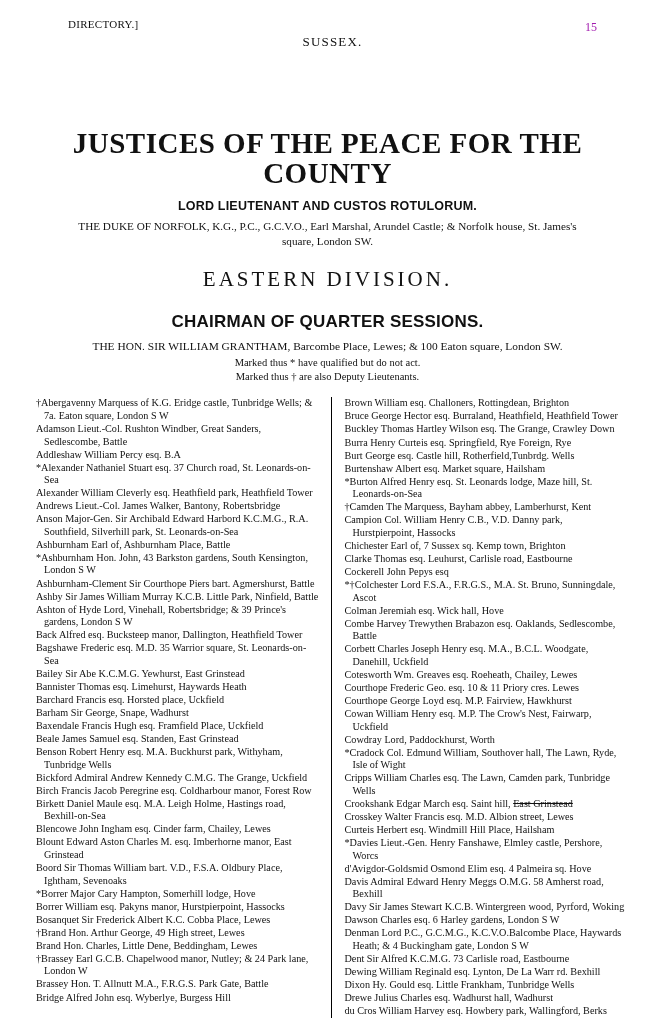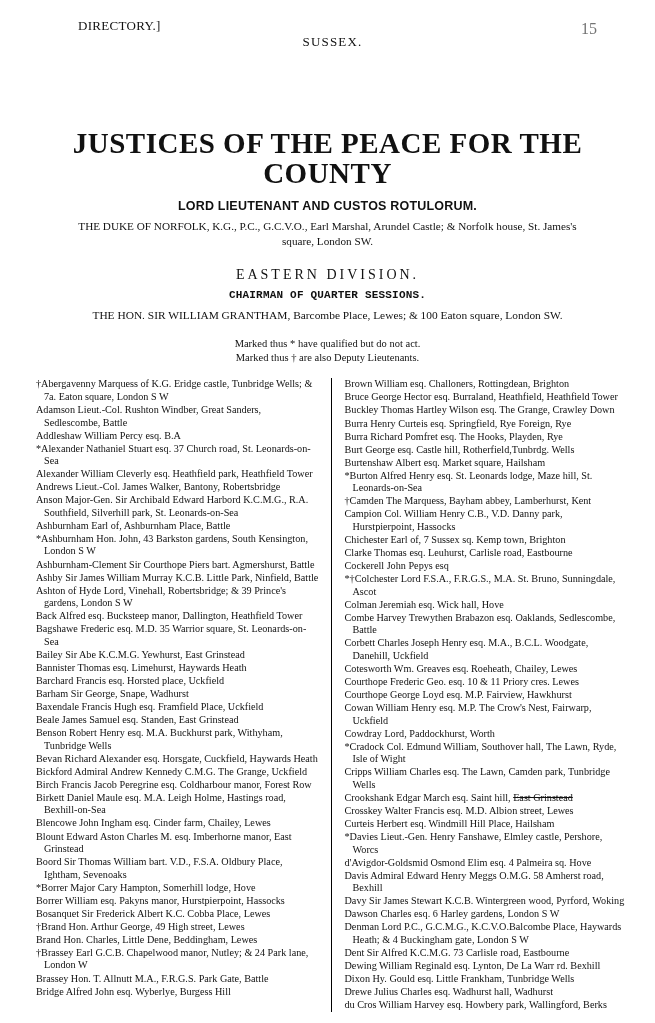--- a/index.html
+++ b/index.html
@@ -23,42 +23,42 @@
     box-sizing: border-box;
   }
   
   .runhead {
     position: relative;
     height: 40px;
     margin: 18px 58px 0 68px;
   }
   .runhead .left {
     position: absolute;
-    left: 10px;
+    left: 0;
     top: 0;
     font-variant: small-caps;
-    font-size: 13px;
+    font-size: 11px;
     letter-spacing: 0.3px;
   }
   .runhead .center {
     position: absolute;
     left: 0;
     right: 0;
     top: 16px;
     text-align: center;
     font-variant: small-caps;
     font-size: 13px;
     letter-spacing: 1.2px;
   }
   .runhead .right {
     position: absolute;
     right: 0;
     top: 2px;
-    font-size: 16px;
-    color: #737373;
+    font-size: 12px;
+    color: #a21caf;
   }
   
   .title-block {
     margin: 70px 40px 0 40px;
     text-align: center;
   }
   h1.main-title {
     font-family: "Liberation Serif", serif;
     font-size: 29px;
     font-weight: bold;
@@ -72,38 +72,38 @@
     font-weight: bold;
     letter-spacing: 0.2px;
     margin: 6px 0 6px 0;
   }
   .lieutenant-line {
     font-size: 11.2px;
     line-height: 1.35;
     margin: 4px 30px 0 30px;
   }
   .division {
-    font-size: 14px;
+    font-size: 21px;
     letter-spacing: 3px;
-    margin: 18px 0 6px 0;
+    margin: 18px 0 20px 0;
     font-family: "Liberation Serif", serif;
   }
   .chairman {
-    font-family: Liberation Mono, monospace;
-    font-size: 11px;
+    font-family: Liberation Sans, sans-serif;
+    font-size: 17px;
     font-weight: bold;
     letter-spacing: 0.2px;
     margin: 4px 0 6px 0;
   }
   .chairman-line {
     font-size: 11.4px;
     margin: 8px 0 0 0;
   }
   .marked-notes {
-    margin-top: 16px;
+    margin-top: 4px;
     font-size: 10.5px;
     line-height: 1.3;
   }
   .marked-notes div {
     text-align: center;
   }
   
   .columns {
     position: relative;
     margin: 14px 28px 0 36px;
@@ -171,42 +171,40 @@
         <div class="entry">Ashton of Hyde Lord, Vinehall, Robertsbridge; &amp; 39 Prince's gardens, London S W</div>
         <div class="entry">Back Alfred esq. Bucksteep manor, Dallington, Heathfield Tower</div>
         <div class="entry">Bagshawe Frederic esq. M.D. 35 Warrior square, St. Leonards-on-Sea</div>
         <div class="entry">Bailey Sir Abe K.C.M.G. Yewhurst, East Grinstead</div>
         <div class="entry">Bannister Thomas esq. Limehurst, Haywards Heath</div>
         <div class="entry">Barchard Francis esq. Horsted place, Uckfield</div>
         <div class="entry">Barham Sir George, Snape, Wadhurst</div>
         <div class="entry">Baxendale Francis Hugh esq. Framfield Place, Uckfield</div>
         <div class="entry">Beale James Samuel esq. Standen, East Grinstead</div>
         <div class="entry">Benson Robert Henry esq. M.A. Buckhurst park, Withyham, Tunbridge Wells</div>
-        <div class="entry">Bevan Richard Alexander esq. Horsgate, Cuckfield, Haywards Heath</div>
         <div class="entry">Bickford Admiral Andrew Kennedy C.M.G. The Grange, Uckfield</div>
         <div class="entry">Birch Francis Jacob Peregrine esq. Coldharbour manor, Forest Row</div>
         <div class="entry">Birkett Daniel Maule esq. M.A. Leigh Holme, Hastings road, Bexhill-on-Sea</div>
         <div class="entry">Blencowe John Ingham esq. Cinder farm, Chailey, Lewes</div>
         <div class="entry">Blount Edward Aston Charles M. esq. Imberhorne manor, East Grinstead</div>
         <div class="entry">Boord Sir Thomas William bart. V.D., F.S.A. Oldbury Place, Ightham, Sevenoaks</div>
         <div class="entry">*Borrer Major Cary Hampton, Somerhill lodge, Hove</div>
         <div class="entry">Borrer William esq. Pakyns manor, Hurstpierpoint, Hassocks</div>
         <div class="entry">Bosanquet Sir Frederick Albert K.C. Cobba Place, Lewes</div>
         <div class="entry">†Brand Hon. Arthur George, 49 High street, Lewes</div>
         <div class="entry">Brand Hon. Charles, Little Dene, Beddingham, Lewes</div>
         <div class="entry">†Brassey Earl G.C.B. Chapelwood manor, Nutley; &amp; 24 Park lane, London W</div>
         <div class="entry">Brassey Hon. T. Allnutt M.A., F.R.G.S. Park Gate, Battle</div>
         <div class="entry">Bridge Alfred John esq. Wyberlye, Burgess Hill</div>
       </div>
     <div class="col right">
         <div class="entry">Brown William esq. Challoners, Rottingdean, Brighton</div>
         <div class="entry">Bruce George Hector esq. Burraland, Heathfield, Heathfield Tower</div>
         <div class="entry">Buckley Thomas Hartley Wilson esq. The Grange, Crawley Down</div>
         <div class="entry">Burra Henry Curteis esq. Springfield, Rye Foreign, Rye</div>
-        <div class="entry">Burra Richard Pomfret esq. The Hooks, Playden, Rye</div>
         <div class="entry">Burt George esq. Castle hill, Rotherfield,Tunbrdg. Wells</div>
         <div class="entry">Burtenshaw Albert esq. Market square, Hailsham</div>
         <div class="entry">*Burton Alfred Henry esq. St. Leonards lodge, Maze hill, St. Leonards-on-Sea</div>
         <div class="entry">†Camden The Marquess, Bayham abbey, Lamberhurst, Kent</div>
         <div class="entry">Campion Col. William Henry C.B., V.D. Danny park, Hurstpierpoint, Hassocks</div>
         <div class="entry">Chichester Earl of, 7 Sussex sq. Kemp town, Brighton</div>
         <div class="entry">Clarke Thomas esq. Leuhurst, Carlisle road, Eastbourne</div>
         <div class="entry">Cockerell John Pepys esq</div>
         <div class="entry">*†Colchester Lord F.S.A., F.R.G.S., M.A. St. Bruno, Sunningdale, Ascot</div>
         <div class="entry">Colman Jeremiah esq. Wick hall, Hove</div>

